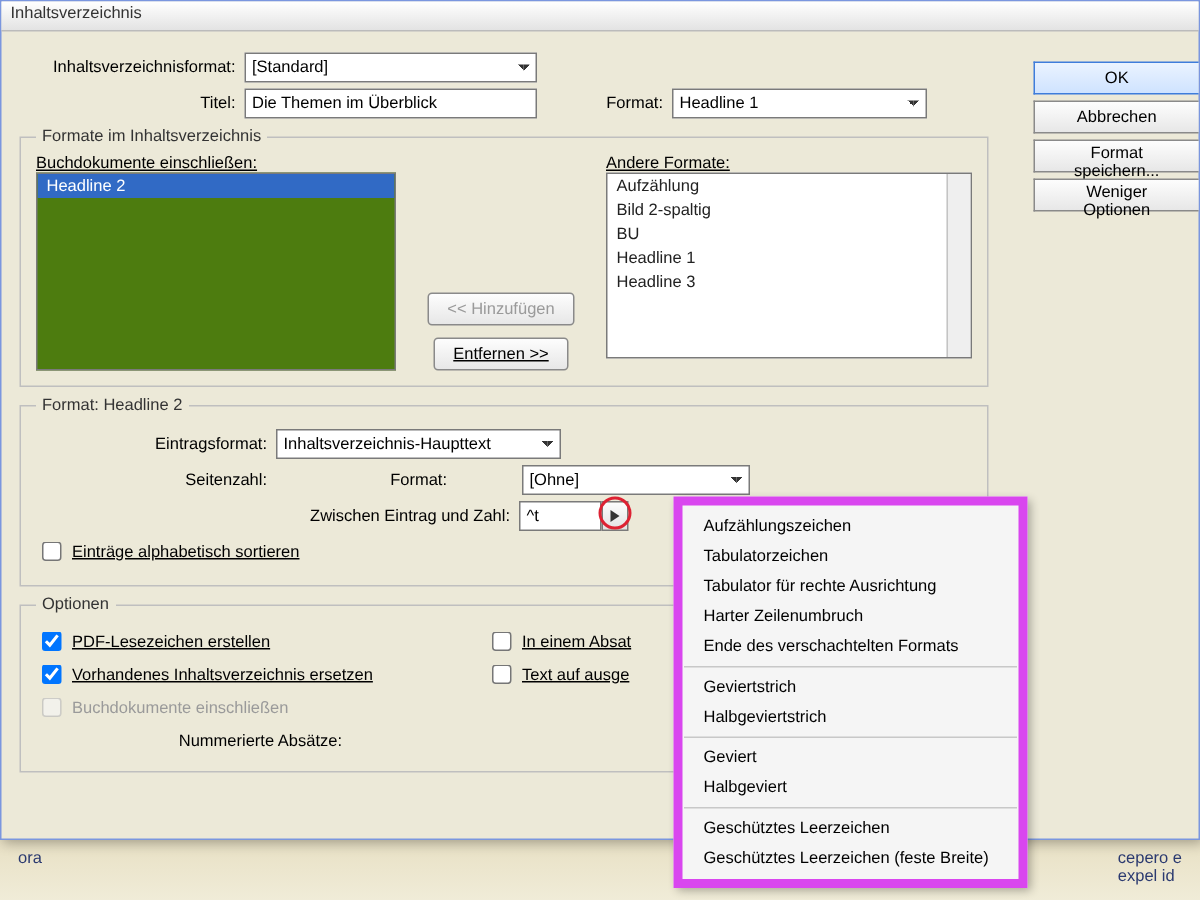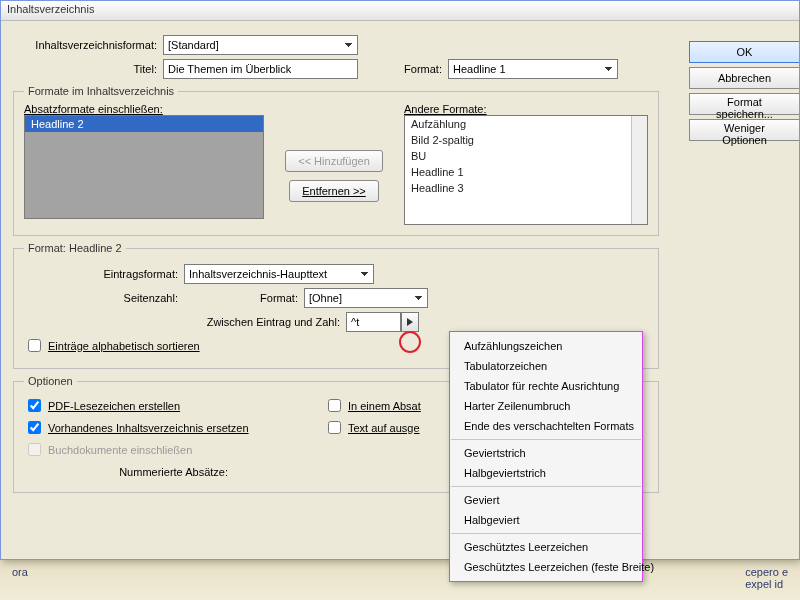--- a/index.html
+++ b/index.html
@@ -7,38 +7,38 @@
   .bgback { position:absolute; bottom:0; left:0; right:0; height:40px; background:linear-gradient(#e8e0c4,#f0ecd8); display:flex; justify-content:space-between; gap:20px; padding:6px 12px; color:#2b3a70;}
   .dialog { position: absolute; top: 0; left: 0; width: 800px; height: 560px; background: #ece9d8; border: 1px solid #7a96df; box-shadow: 2px 2px 8px rgba(0,0,0,.3);}
   .titlebar { height: 20px; background: linear-gradient(#fff,#e3e3e3); border-bottom:1px solid #bbb; padding:2px 6px; color:#333;}
   .content { position:relative; padding:10px 12px; }
   .row { display:flex; align-items:center; margin:4px 0; }
   .lbl { text-align:right; padding-right:6px; }
   select, input[type=text] { background:#fff; border:1px solid #7a7a7a; height:20px; padding:1px 4px; }
   select { appearance:none; background-image: linear-gradient(45deg,transparent 50%,#333 50%),linear-gradient(135deg,#333 50%,transparent 50%); background-position: right 8px center, right 4px center; background-size:4px 4px,4px 4px; background-repeat:no-repeat; padding-right:18px;}
   fieldset { border:1px solid #bfbfbf; border-radius:0; margin:6px 0; padding:6px 10px 10px;}
   legend { padding:0 4px; color:#333;}
-  .listbox { background:#a3a3a3; border:1px solid #7a7a7a; height:104px; overflow:auto; }
+  .listbox { background:#4d7c0f; border:1px solid #7a7a7a; height:132px; overflow:auto; }
   .listbox .item { padding:2px 6px; }
   .listbox .sel { background:#316ac5; color:#fff; }
   .btn { background:linear-gradient(#fdfdfd,#e7e7e7); border:1px solid #8a8a8a; border-radius:3px; height:22px; padding:2px 12px; min-width:90px; text-align:center; }
   .btn.disabled { color:#9a9a9a; }
   .btn.primary { border:1px solid #3e7ddb; background:linear-gradient(#eaf3ff,#cfe3ff); }
   .sidebtns { position:absolute; top:40px; right:0; width:110px; display:flex; flex-direction:column; gap:4px;justify-content:flex-end; }
   .sidebtns .btn { width:110px; min-width:0; border-radius:0 0 0 0; border-right:0;}
   .chk { display:flex; align-items:center; gap:4px; margin:3px 0;}
   .chk input { width:13px; height:13px; }
   .u { text-decoration: underline; }
   .flymark { position:absolute; width:22px; height:22px; border:2px solid #d23; border-radius:50%; pointer-events:none; }
-  .flyout { position:absolute; background:#f5f5f5; border:1px solid #d946ef; box-shadow:2px 2px 6px rgba(0,0,0,.3); padding:4px 0; width:194px; }
+  .flyout { position:absolute; background:#f5f5f5; border:6px solid #d946ef; box-shadow:2px 2px 6px rgba(0,0,0,.3); padding:4px 0; width:236px; }
   .flyout .mi { padding:4px 14px; white-space:nowrap; }
   .flyout .sep { height:1px; background:#c8c8c8; margin:3px 1px;}
   .arrowbtn { width:18px; height:20px; border:1px solid #7a7a7a; background:linear-gradient(#fdfdfd,#e2e2e2); display:flex; align-items:center; justify-content:center;}
   .arrowbtn svg { width:8px; height:8px; }
-  .otherlist { background:#fff; border:1px solid #7a7a7a; height:110px; overflow:hidden; position:relative;}
+  .otherlist { background:#fff; border:1px solid #7a7a7a; height:124px; overflow:hidden; position:relative;}
   .otherlist .item { padding:2px 6px; border-bottom:0; color:#222;}
   .otherlist .scroll { position:absolute; right:0; top:0; bottom:0; width:16px; background:#efefef; border-left:1px solid #c4c4c4;}
 </style>
 </head>
 <body>
 
 <div class="bgback">
   <div>ora</div>
   <div><span>cepero e</span><br><span>expel id</span></div>
 </div>
@@ -62,26 +62,26 @@
       <div class="lbl" style="width:150px;">Titel:</div>
       <input type="text" style="width: 195px;" value="Die Themen im Überblick">
       <div class="lbl" style="width:70px; margin-left:20px;">Format:</div>
       <select style="width:170px;"><option>Headline 1</option></select>
     </div>
 
     <fieldset>
       <legend>Formate im Inhaltsverzeichnis</legend>
       <div style="display:flex; gap:10px;">
         <div style="flex:0 0 240px;">
-          <div><span class="u">Absatzformate einschließen:</span></div>
+          <div><span class="u">Buchdokumente einschließen:</span></div>
           <div class="listbox">
             <div class="item sel">Headline 2</div>
           </div>
         </div>
-        <div style="flex:0 0 120px; display:flex; flex-direction:column; justify-content:center; gap:8px; align-items:center; padding-top:24px;">
+        <div style="flex:0 0 120px; display:flex; flex-direction:column; justify-content:flex-end; gap:8px; align-items:center; padding-top:24px;">
           <button class="btn disabled"><span>&lt;&lt; Hinzufügen</span></button>
           <button class="btn"><span class="u">Entfernen &gt;&gt;</span></button>
         </div>
         <div style="flex:1;">
           <div><span class="u">Andere Formate:</span></div>
           <div class="otherlist">
             <div class="item">Aufzählung</div>
             <div class="item">Bild 2-spaltig</div>
             <div class="item">BU</div>
             <div class="item">Headline 1</div>
@@ -94,21 +94,21 @@
 
     <fieldset>
       <legend>Format: Headline 2</legend>
       <div class="row">
         <div class="lbl" style="width:160px;">Eintragsformat:</div>
         <select style="width:190px;"><option>Inhaltsverzeichnis-Haupttext</option></select>
       </div>
       <div class="row">
         <div class="lbl" style="width:160px;">Seitenzahl:</div>
         <div class="lbl" style="width:100px; margin-left:20px;">Format:</div>
-        <select style="width:124px;"><option>[Ohne]</option></select>
+        <select style="width:152px;margin-left:44px;"><option>[Ohne]</option></select>
       </div>
       <div class="row">
         <div class="lbl" style="width:322px;">Zwischen Eintrag und Zahl:</div>
         <input type="text" style="width: 55px;" value="^t">
         <div class="arrowbtn">
           <svg viewBox="0 0 8 8">
               <polygon points="1,0 7,4 1,8" fill="#333"></polygon>
             </svg>
         </div>
       </div>

